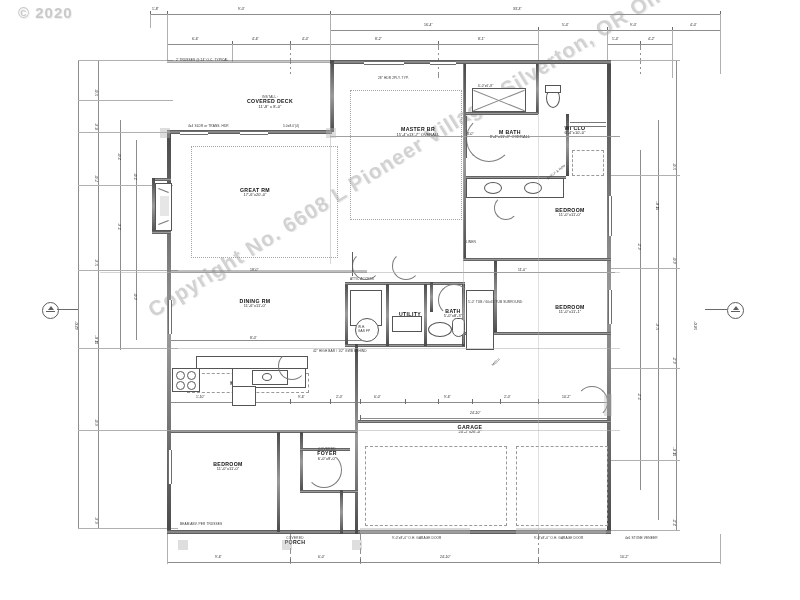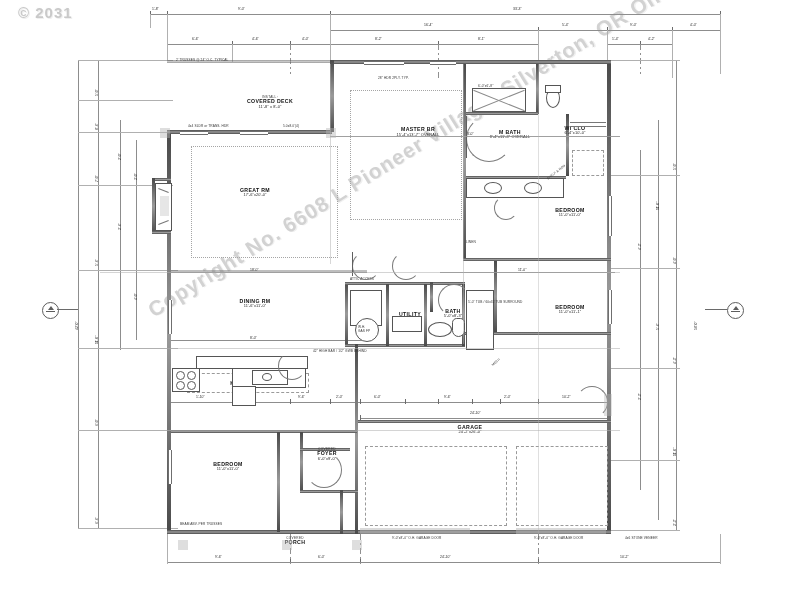--- a/index.html
+++ b/index.html
@@ -79,21 +79,21 @@
         background:#8b8b8b;transform-origin:50% 50%;}
   .xbox:before{transform:rotate(22deg) scaleX(1.06);}
   .xbox:after{transform:rotate(-22deg) scaleX(1.06);}
   .burner{position:absolute;border:1px solid #5a5a5a;border-radius:50%;}
 </style>
 </head>
 <body>
 
 <div id="sheet">
 
-  <div class="wm-copy">© 2031</div>
+  <div class="wm-copy">© 2020</div>
   <div class="wm-diag">Copyright No. 6608 L  Pioneer Village, Silverton, OR Only</div>
 
   <div>
     <div class="bubble" style="left:42px;top:302px;"></div>
     <div class="leader" style="left:57px;top:309px;width:22px;"></div>
   </div>
   <div>
     <div class="bubble" style="left:727px;top:302px;"></div>
     <div class="leader" style="left:705px;top:309px;width:22px;"></div>
   </div>

